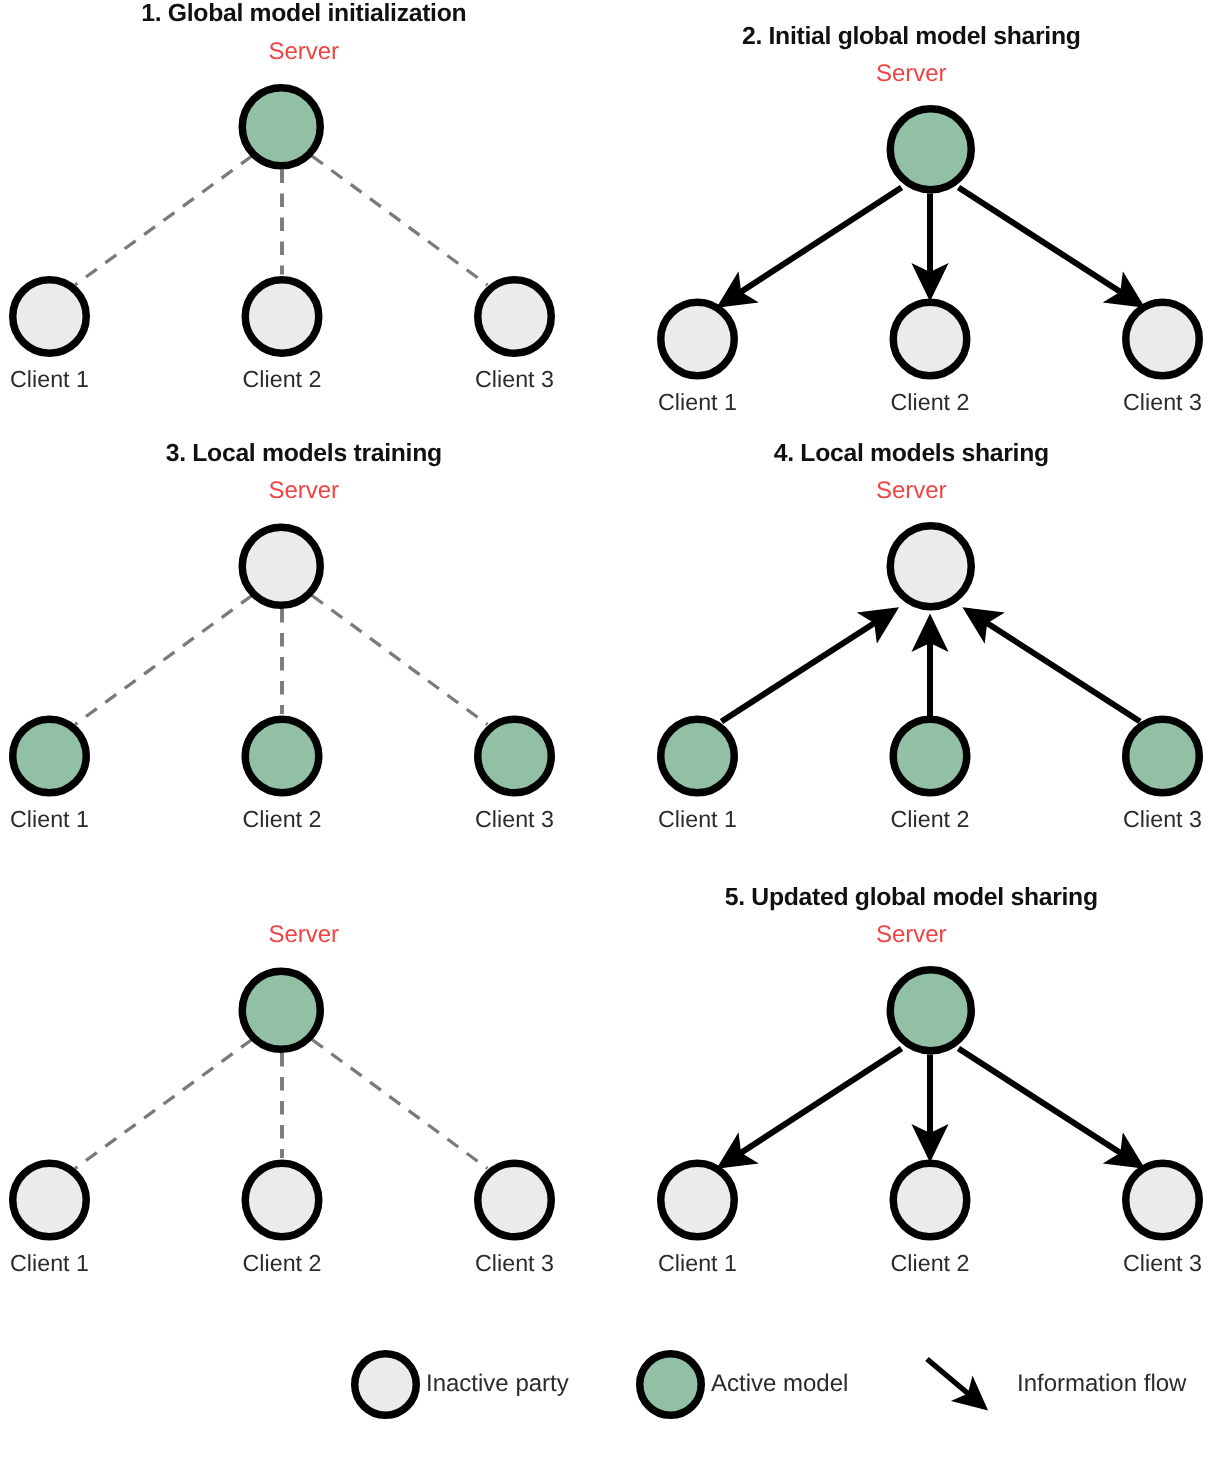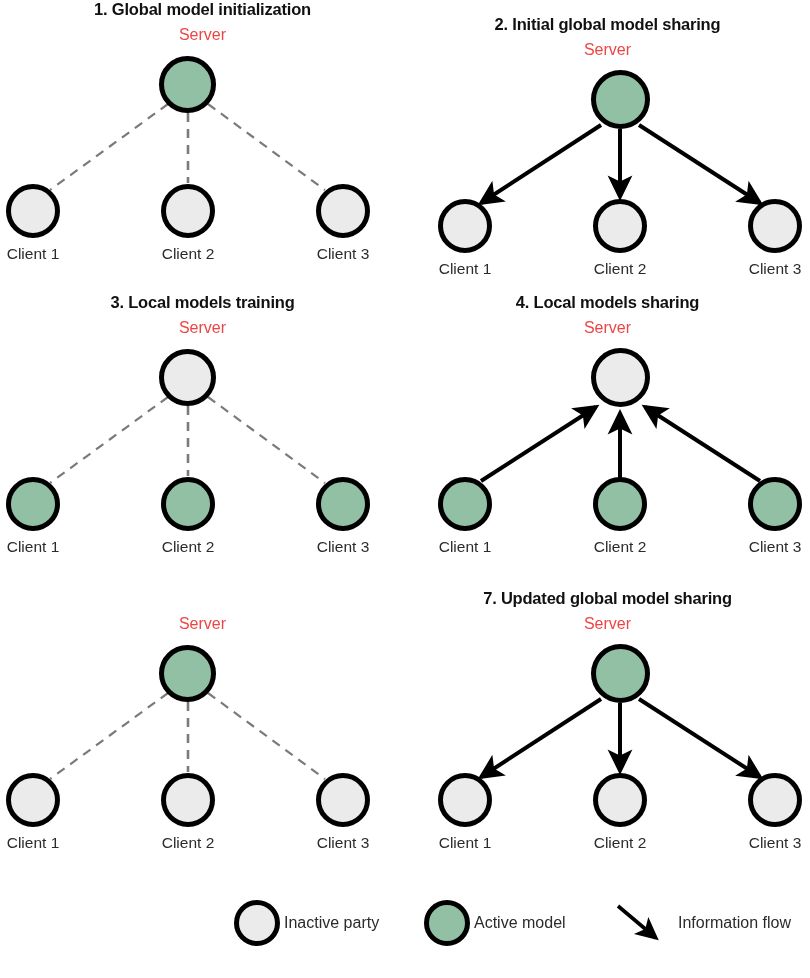--- a/index.html
+++ b/index.html
@@ -135,21 +135,21 @@
     <div class="node active" style="left:159px;top:56px;width:57px;height:57px;"></div>
     <div class="node inactive" style="left:6px;top:184px;width:54px;height:54px;"></div>
     <div class="node inactive" style="left:161px;top:184px;width:54px;height:54px;"></div>
     <div class="node inactive" style="left:316px;top:184px;width:54px;height:54px;"></div>
     <div class="client-label" style="left:-27px;top:245px;width:120px;">Client 1</div>
     <div class="client-label" style="left:128px;top:245px;width:120px;">Client 2</div>
     <div class="client-label" style="left:283px;top:245px;width:120px;">Client 3</div>
   </div>
 
   <div class="panel" style="left:405px;top:589px;">
-    <div class="panel-title">7. Updated global model sharing</div>
+    <div class="panel-title">5. Updated global model sharing</div>
     <div class="server-label">Server</div>
     <svg class="edges" viewBox="0 0 405 290">
       <defs>
         <marker id="ah-p6" markerWidth="7" markerHeight="7" refX="5.4" refY="3.5" orient="auto" markerUnits="strokeWidth">
           <path d="M0,0.4 L6.4,3.5 L0,6.6 L1.5,3.5 Z" fill="#000000"></path>
         </marker>
       </defs>
       <line x1="196" y1="110" x2="76" y2="188" stroke="#000000" stroke-width="4" marker-end="url(#ah-p6)"></line>
       <line x1="215" y1="114" x2="215" y2="182" stroke="#000000" stroke-width="4" marker-end="url(#ah-p6)"></line>
       <line x1="234" y1="110" x2="355" y2="188" stroke="#000000" stroke-width="4" marker-end="url(#ah-p6)"></line>

